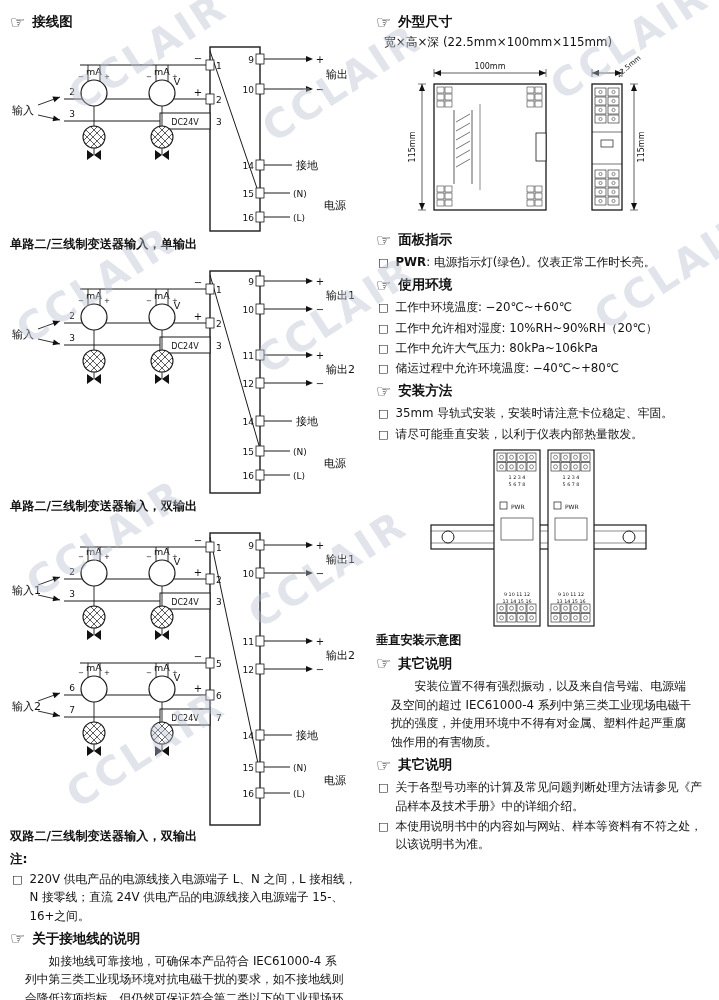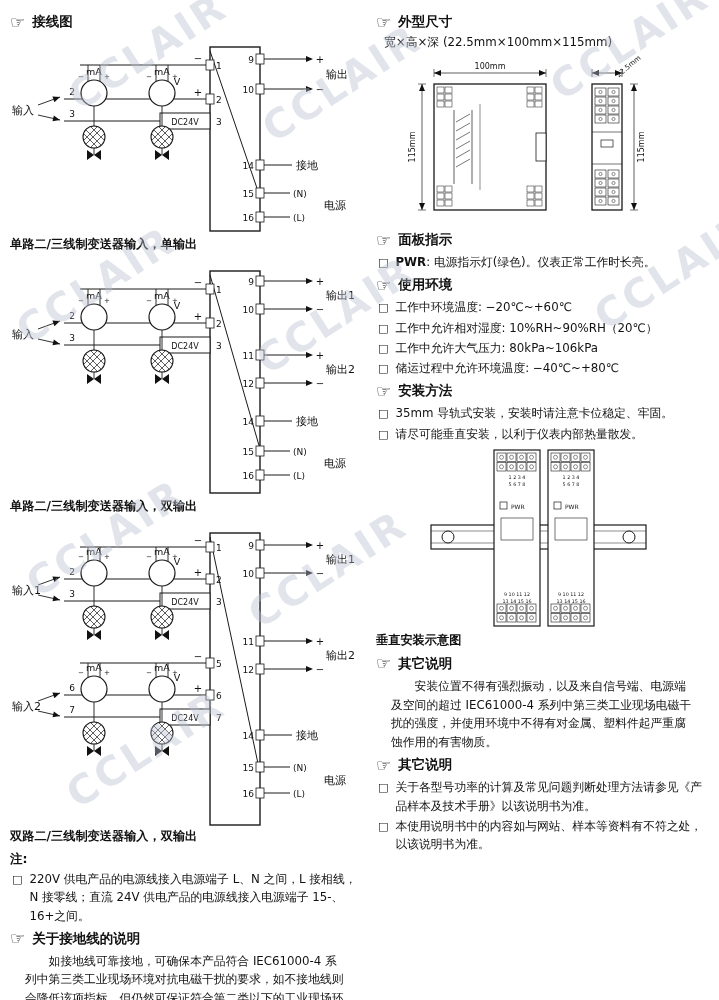--- a/index.html
+++ b/index.html
@@ -632,20 +632,20 @@
       <span>其它说明</span>
     </div>
     <p class="para">安装位置不得有强烈振动，以及来自信号端、电源端及空间的超过 IEC61000-4 系列中第三类工业现场电磁干扰的强度，并使用环境中不得有对金属、塑料件起严重腐蚀作用的有害物质。</p>
 
     <div class="sec-header">
       <span class="hand">☞</span>
       <span>其它说明</span>
     </div>
     <div class="item">
       <span class="bullet">□</span>
-      <span class="item-text">关于各型号功率的计算及常见问题判断处理方法请参见《产品样本及技术手册》以该说明书为准。</span>
+      <span class="item-text">关于各型号功率的计算及常见问题判断处理方法请参见《产品样本及技术手册》中的详细介绍。</span>
     </div>
     <div class="item">
       <span class="bullet">□</span>
       <span class="item-text">本使用说明书中的内容如与网站、样本等资料有不符之处，以该说明书为准。</span>
     </div>
   </div>
 </div>
 
 </body></html>

